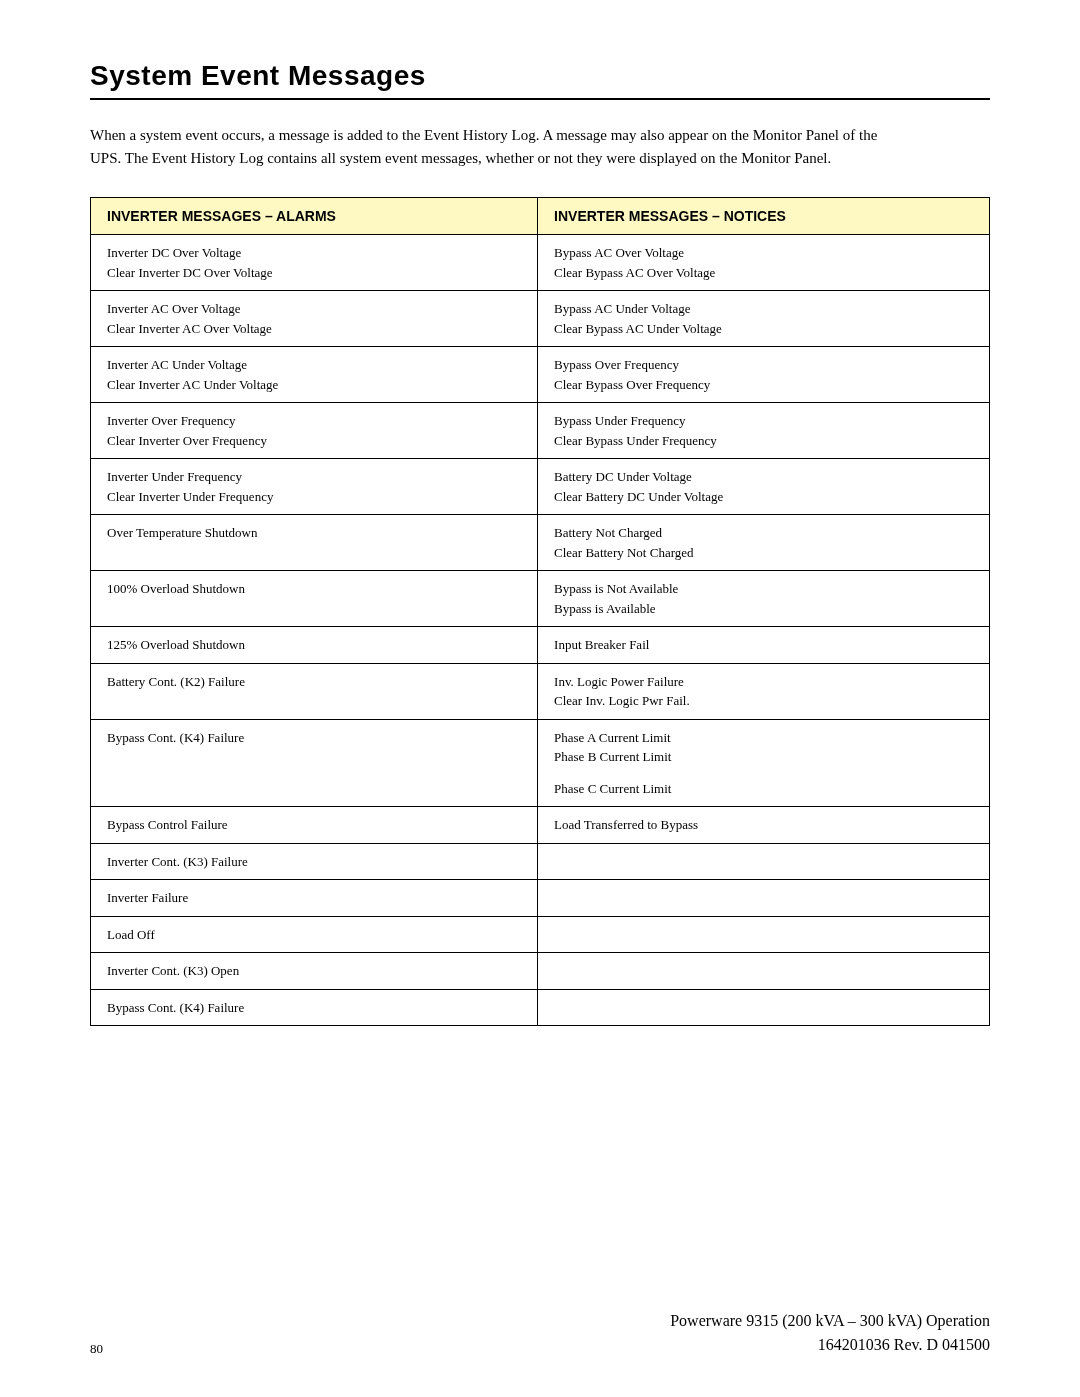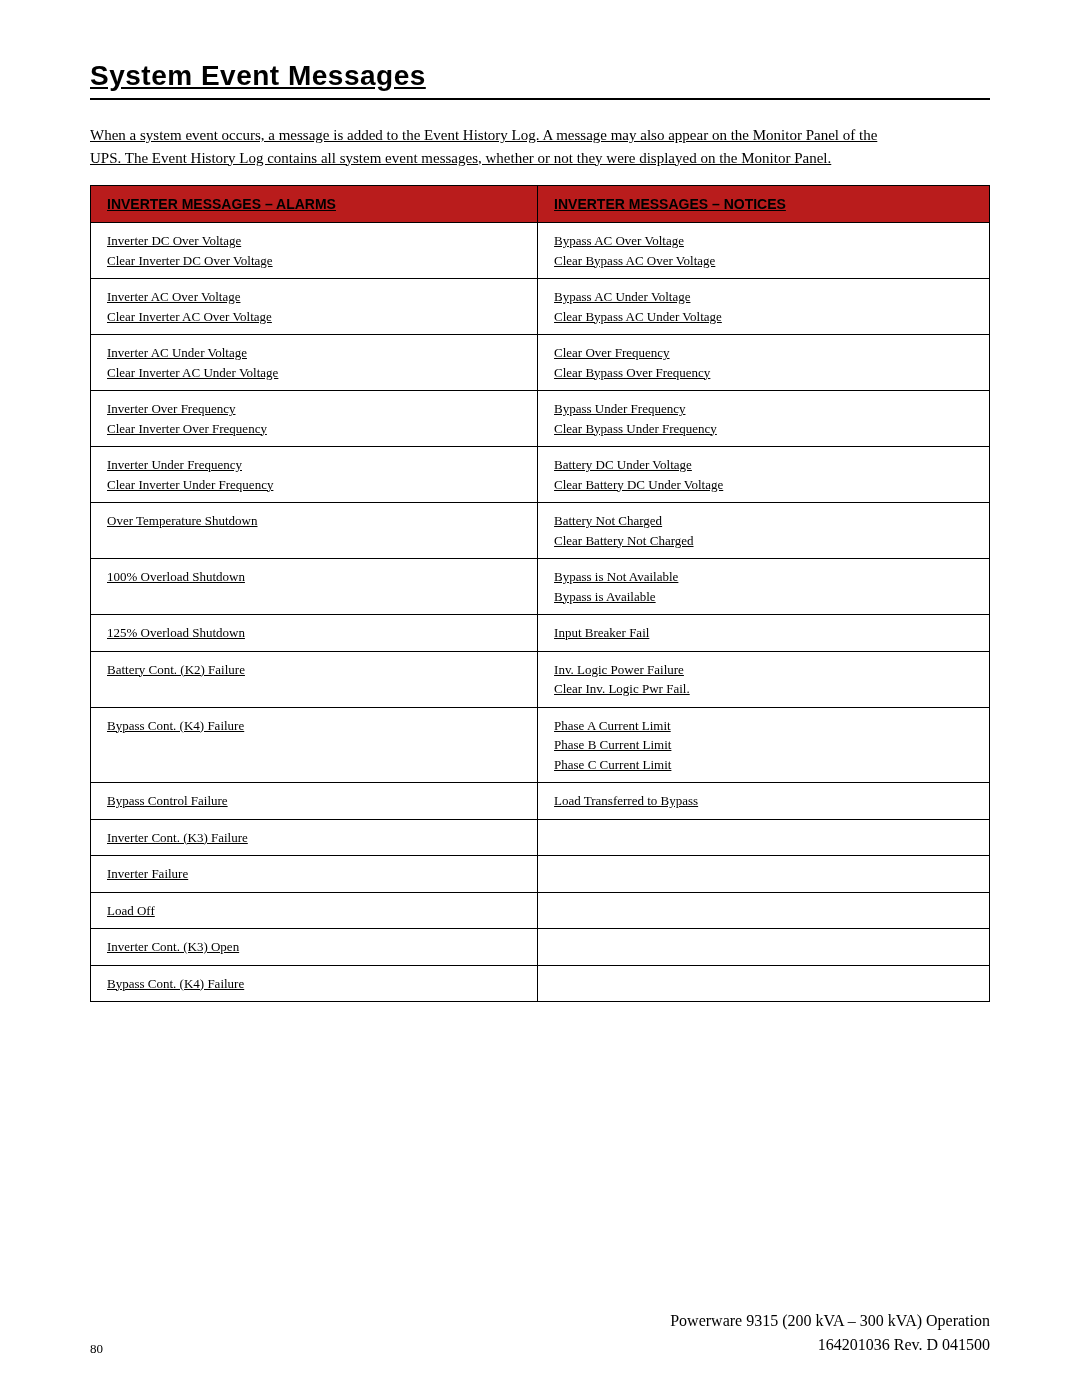--- a/index.html
+++ b/index.html
@@ -16,52 +16,51 @@
       width: 1080px;
       min-height: 1397px;
       position: relative;
     }
 
     .page {
       width: 1080px;
       min-height: 1397px;
       padding: 60px 90px 64px 90px;
       position: relative;
-      text-decoration: underline;
     }
 
     .page-title {
       font-size: 28px;
       font-weight: bold;
       font-family: Arial, sans-serif;
       margin-bottom: 6px;
       letter-spacing: 0.5px;
     }
 
     .title-underline {
       border: none;
       border-top: 2px solid #000;
       margin-bottom: 24px;
     }
 
     .intro-text {
       font-size: 15px;
       line-height: 1.5;
-      margin-bottom: 16px;
+      margin-bottom: 28px;
       max-width: 820px;
     }
 
     .messages-table {
       width: 100%;
       border-collapse: collapse;
       border: 1.5px solid #000;
     }
 
     .messages-table th {
-      background: #b91c1c;
+      background: #fef9c3;
       border: 1.5px solid #000;
       padding: 10px 16px;
       font-family: Arial, sans-serif;
       font-size: 14px;
       font-weight: bold;
       text-align: left;
       white-space: nowrap;
     }
 
     .messages-table td {
@@ -75,20 +74,21 @@
     .messages-table td .line1 {
       display: block;
     }
 
     .messages-table td .line2 {
       display: block;
     }
 
     .messages-table td .line3 {
       display: block;
+      margin-top: 12px;
     }
 
     .footer {
       position: absolute;
       bottom: 40px;
       left: 90px;
       right: 90px;
       display: flex;
       justify-content: space-between;
       align-items: flex-end;
@@ -143,21 +143,21 @@
             <span class="line1">Bypass AC Under Voltage</span>
             <span class="line2">Clear Bypass AC Under Voltage</span>
           </td>
         </tr>
         <tr>
           <td>
             <span class="line1">Inverter AC Under Voltage</span>
             <span class="line2">Clear Inverter AC Under Voltage</span>
           </td>
           <td>
-            <span class="line1">Clear Over Frequency</span>
+            <span class="line1">Bypass Over Frequency</span>
             <span class="line2">Clear Bypass Over Frequency</span>
           </td>
         </tr>
         <tr>
           <td>
             <span class="line1">Inverter Over Frequency</span>
             <span class="line2">Clear Inverter Over Frequency</span>
           </td>
           <td>
             <span class="line1">Bypass Under Frequency</span>

